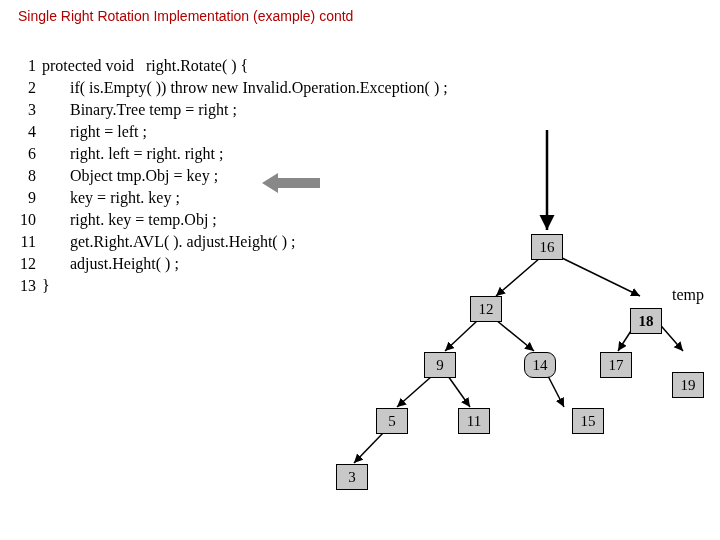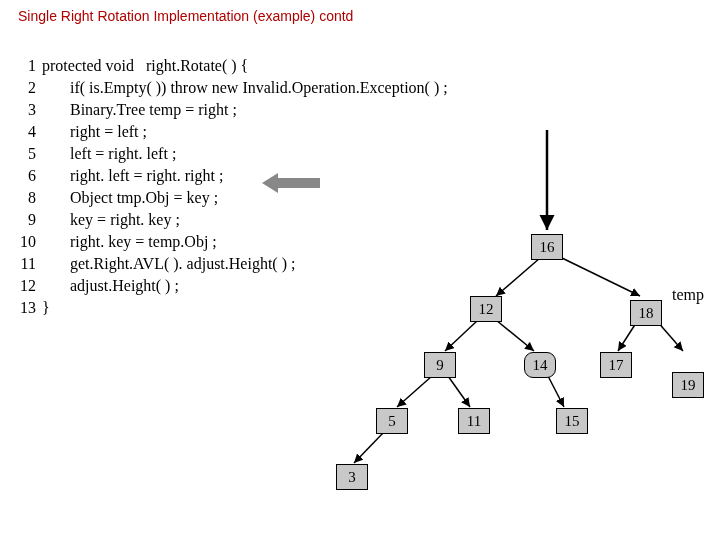--- a/index.html
+++ b/index.html
@@ -54,21 +54,20 @@
 </head>
 <body>
 
 <div class="title">Single Right Rotation Implementation (example) contd</div>
 
 <div class="code-block">
   <div class="code-line"><span class="ln">1</span><span>protected void   right.Rotate( ) {</span></div>
   <div class="code-line"><span class="ln">2</span><span class="indent"></span><span>if( is.Empty( )) throw new Invalid.Operation.Exception( ) ;</span></div>
   <div class="code-line"><span class="ln">3</span><span class="indent"></span><span>Binary.Tree temp = right ;</span></div>
   <div class="code-line"><span class="ln">4</span><span class="indent"></span><span>right = left ;</span></div>
-  <div class="code-line"><span class="ln">5</span><span class="indent"></span><span>left = right. left ;</span></div>
   <div class="code-line"><span class="ln">6</span><span class="indent"></span><span>right. left = right. right ;</span></div>
   <div class="code-line"><span class="ln">8</span><span class="indent"></span><span>Object tmp.Obj = key ;</span></div>
   <div class="code-line"><span class="ln">9</span><span class="indent"></span><span>key = right. key ;</span></div>
   <div class="code-line"><span class="ln">10</span><span class="indent"></span><span>right. key = temp.Obj ;</span></div>
   <div class="code-line"><span class="ln">11</span><span class="indent"></span><span>get.Right.AVL( ). adjust.Height( ) ;</span></div>
   <div class="code-line"><span class="ln">12</span><span class="indent"></span><span>adjust.Height( ) ;</span></div>
   <div class="code-line"><span class="ln">13</span><span>}</span></div>
 </div>
 
 <svg class="arrow-thick" width="60" height="22">
@@ -102,25 +101,25 @@
 
     <line x1="448" y1="376" x2="470" y2="407" stroke="#000" stroke-width="1.5" marker-end="url(#ah)"></line>
 
     <line x1="548" y1="376" x2="564" y2="407" stroke="#000" stroke-width="1.5" marker-end="url(#ah)"></line>
 
     <line x1="384" y1="432" x2="354" y2="463" stroke="#000" stroke-width="1.5" marker-end="url(#ah)"></line>
   </svg>
 
   <div class="node" style="left:531px; top:234px;">16</div>
   <div class="node" style="left:470px; top:296px;">12</div>
-  <div class="node" style="left:630px; top:300px;">18</div>
+  <div class="node" style="left:630px; top:308px;font-weight:bold;">18</div>
   <div class="node" style="left:424px; top:352px;">9</div>
   <div class="node" style="left:524px; top:352px;border-radius:9px;">14</div>
   <div class="node" style="left:600px; top:352px;">17</div>
   <div class="node" style="left:672px; top:372px;">19</div>
   <div class="node" style="left:376px; top:408px;">5</div>
   <div class="node" style="left:458px; top:408px;">11</div>
-  <div class="node" style="left:556px; top:408px;">15</div>
+  <div class="node" style="left:572px; top:408px;">15</div>
   <div class="node" style="left:336px; top:464px;">3</div>
 
   <div class="temp-label" style="left:672px; top:286px;">temp</div>
 
 </div>
 
 </body></html>

